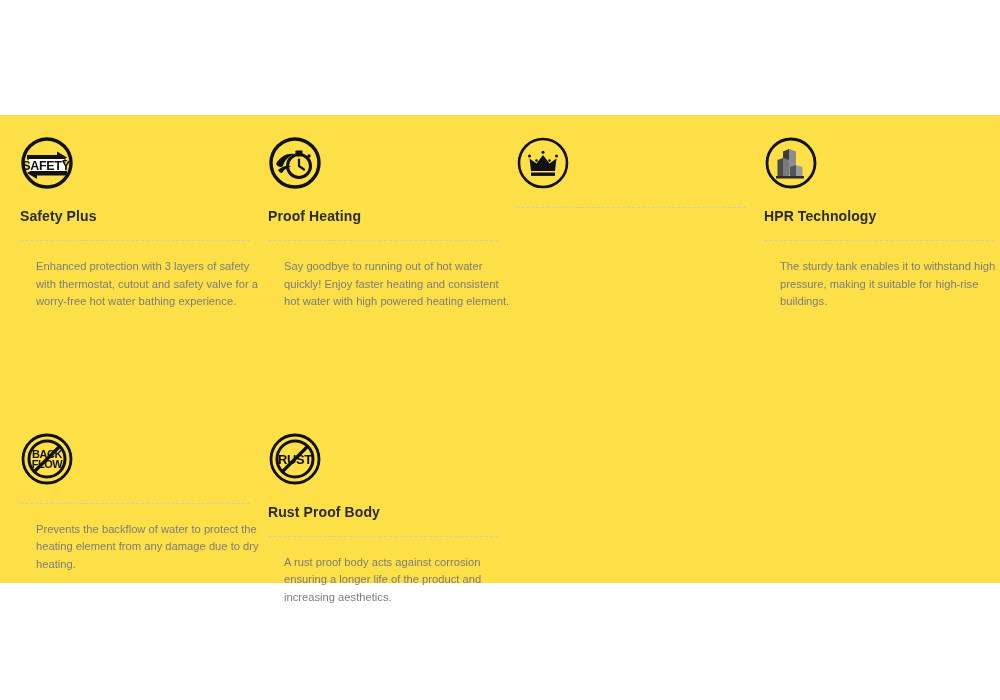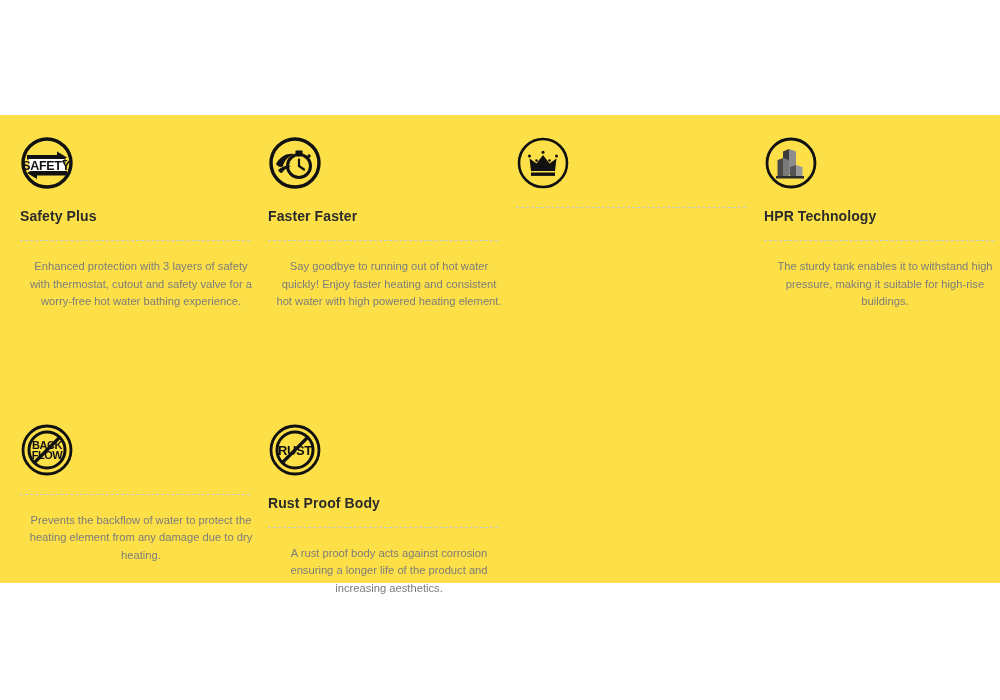--- a/index.html
+++ b/index.html
@@ -81,23 +81,22 @@
     width: 230px;
     height: 0;
     border-top: 1px dashed #c9c9c9;
     margin: 0 0 17px 0;
   }
 
   .feature-desc {
     font-size: 11.2px;
     line-height: 17.5px;
     color: #7c7c7c;
-    margin: 7px;
+    margin: 16px;
     width: 228px;
-    text-align: center;
   }
 </style>
 </head>
 <body>
 
 <div class="page">
 
   <div class="features-band">
     <div class="features-grid">
 
@@ -126,21 +125,21 @@
               <path d="M8 28 C12 20, 20 17, 26 18 C20 21, 16 25, 15 30 C13 32, 10 31, 8 28 Z" fill="#111111"></path>
               <path d="M10 34 C14 30, 19 29, 23 30 C18 32, 15 35, 14 37 C12 37, 11 36, 10 34 Z" fill="#111111"></path>
               <circle cx="31" cy="30" r="11.5" fill="none" stroke="#111111" stroke-width="3"></circle>
               <rect x="27.5" y="14.5" width="7" height="4.5" rx="0.8" fill="#111111"></rect>
               <rect x="29.5" y="17.5" width="3" height="3" fill="#111111"></rect>
               <path d="M31 30 L31 23.5" stroke="#111111" stroke-width="2.2" stroke-linecap="round"></path>
               <path d="M31 30 L36 33.5" stroke="#111111" stroke-width="2.2" stroke-linecap="round"></path>
               <circle cx="41" cy="20" r="1.7" fill="#111111"></circle>
             </svg>
           </span>
-          <div class="feature-title">Faster Faster</div>
+          <div class="feature-title">Proof Heating</div>
           <div class="feature-divider"></div>
           <p class="feature-desc">Say goodbye to running out of hot water quickly! Enjoy faster heating and consistent hot water with high powered heating element.</p>
         </div>
 
         <div class="feature-card">
           <span class="feature-icon">
             <svg viewBox="0 0 54 54" xmlns="http://www.w3.org/2000/svg">
               <circle cx="27" cy="27" r="24" fill="none" stroke="#111111" stroke-width="2.6"></circle>
               <path d="M15 35 L13.5 22.5 L20.5 27.5 L27 19 L33.5 27.5 L40.5 22.5 L39 35 Z" fill="#111111"></path>
               <rect x="15" y="36.5" width="24" height="3.4" fill="#111111"></rect>

